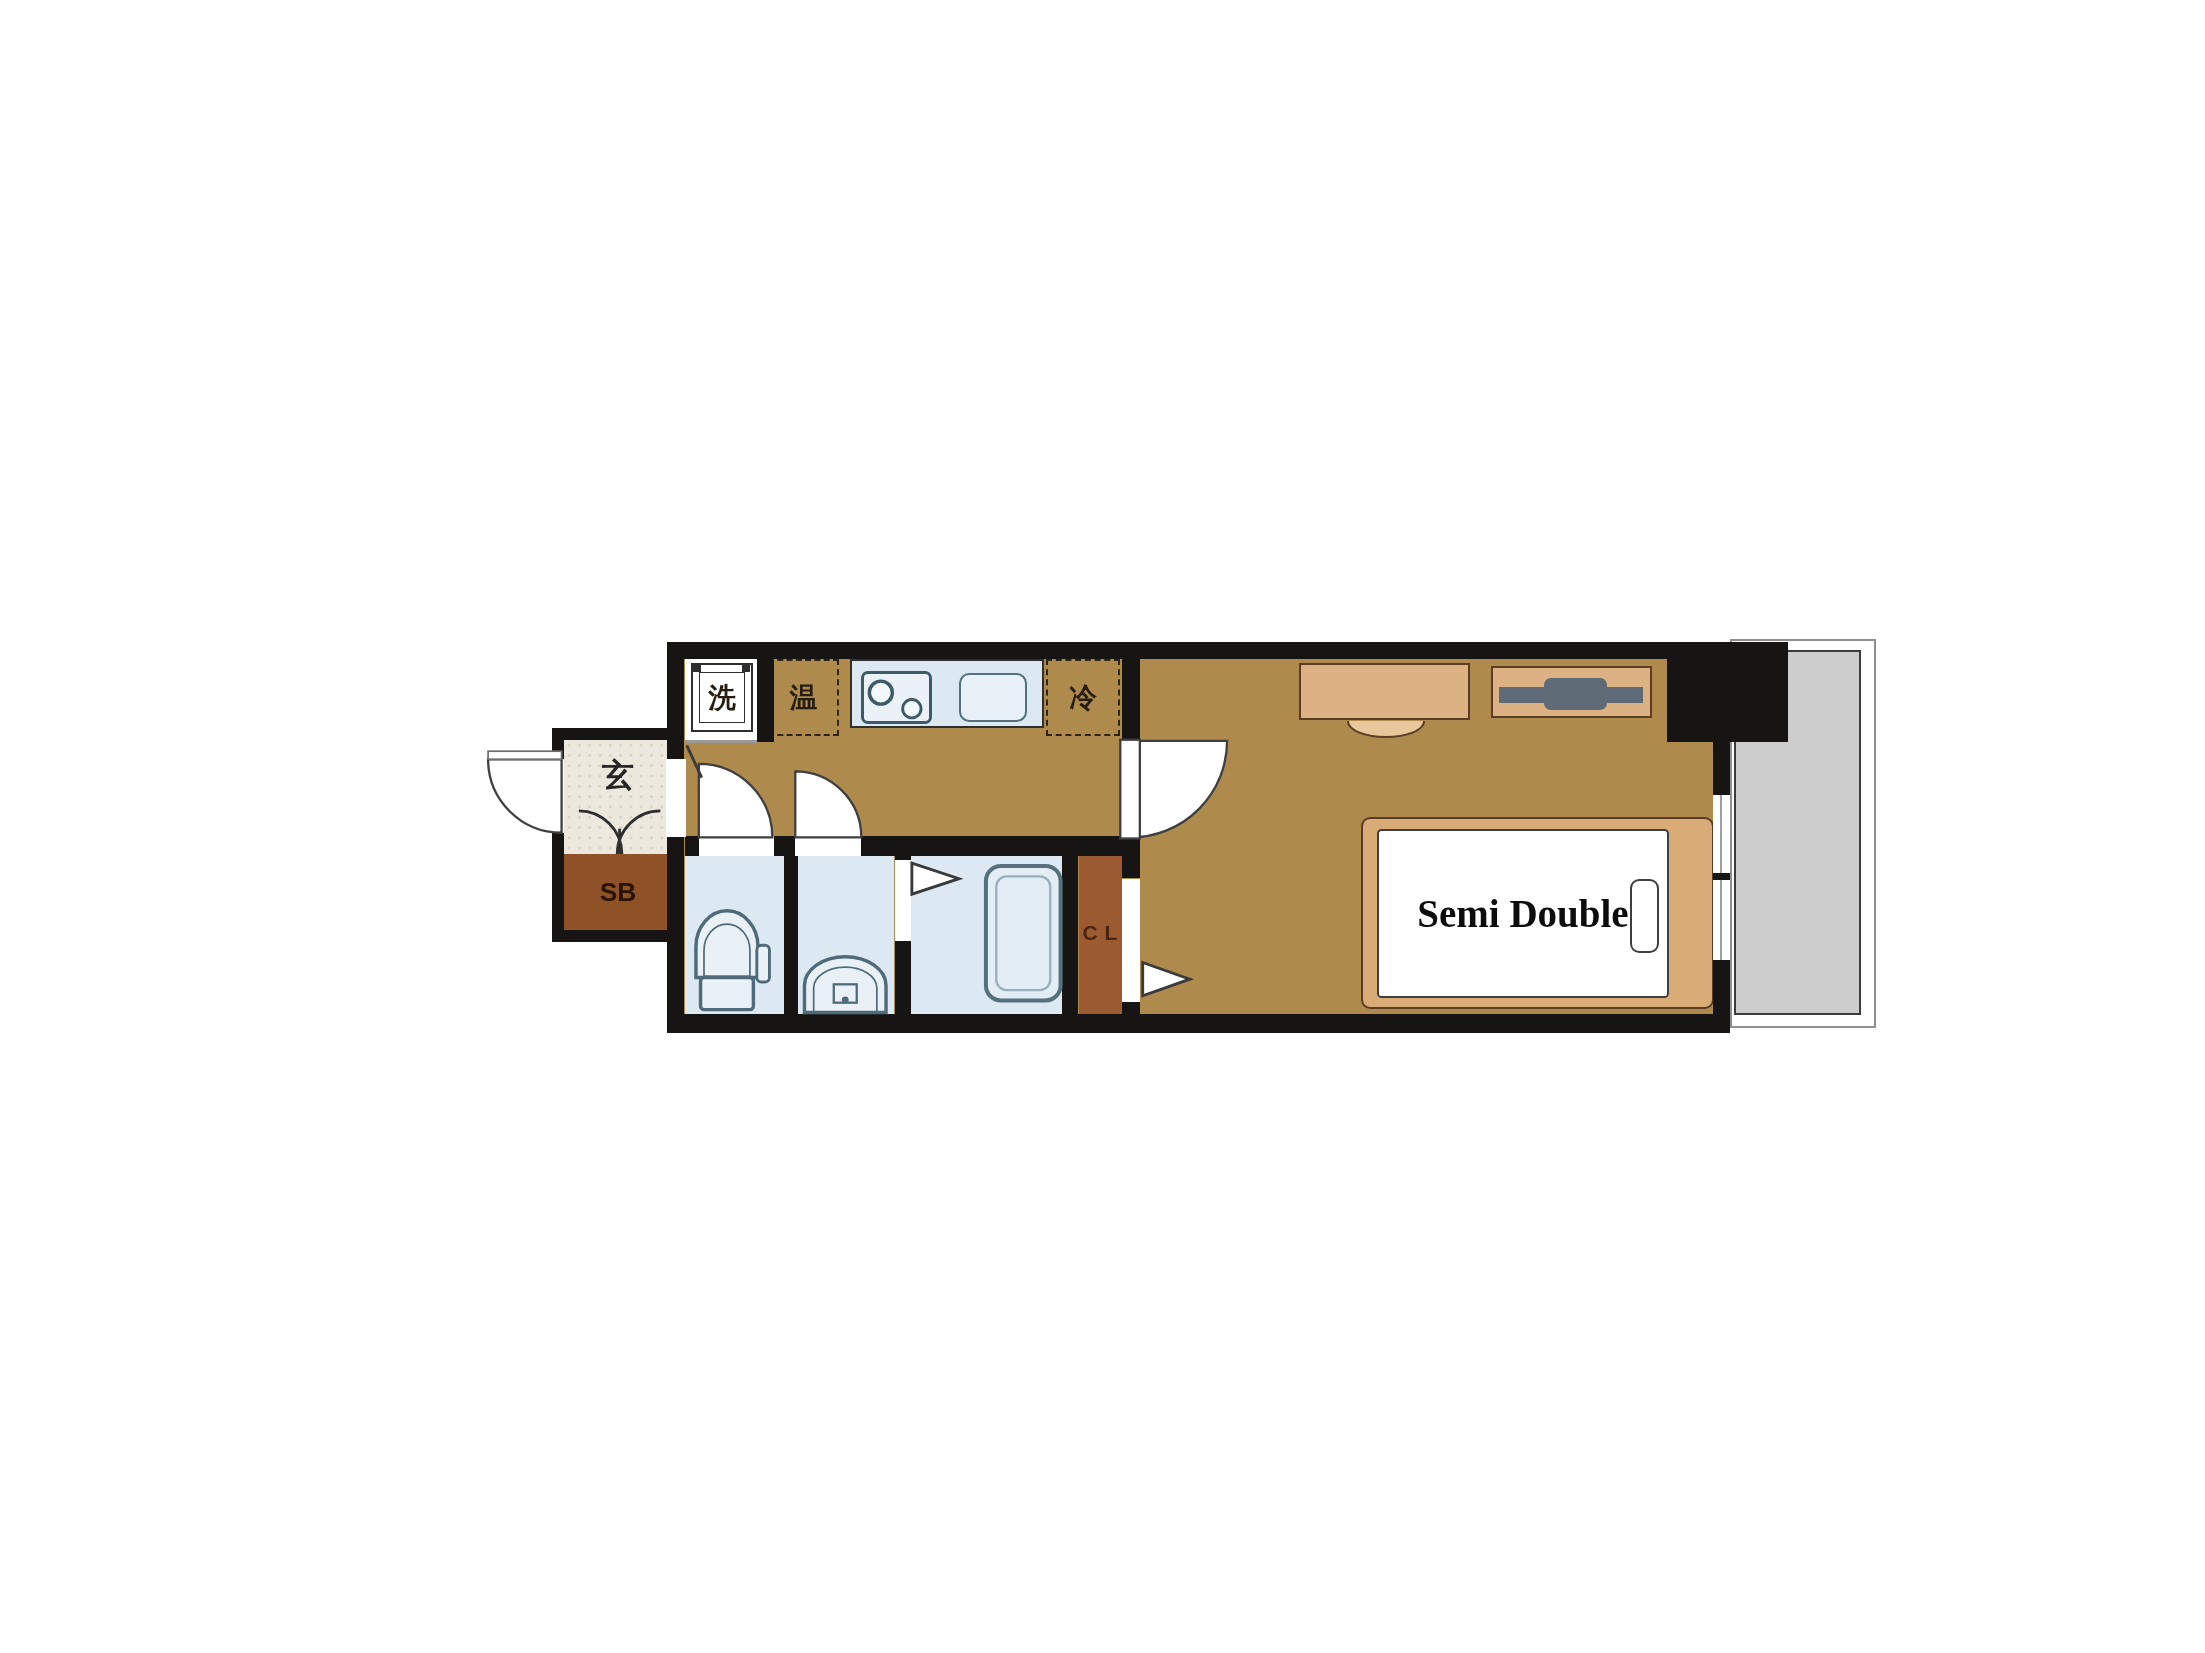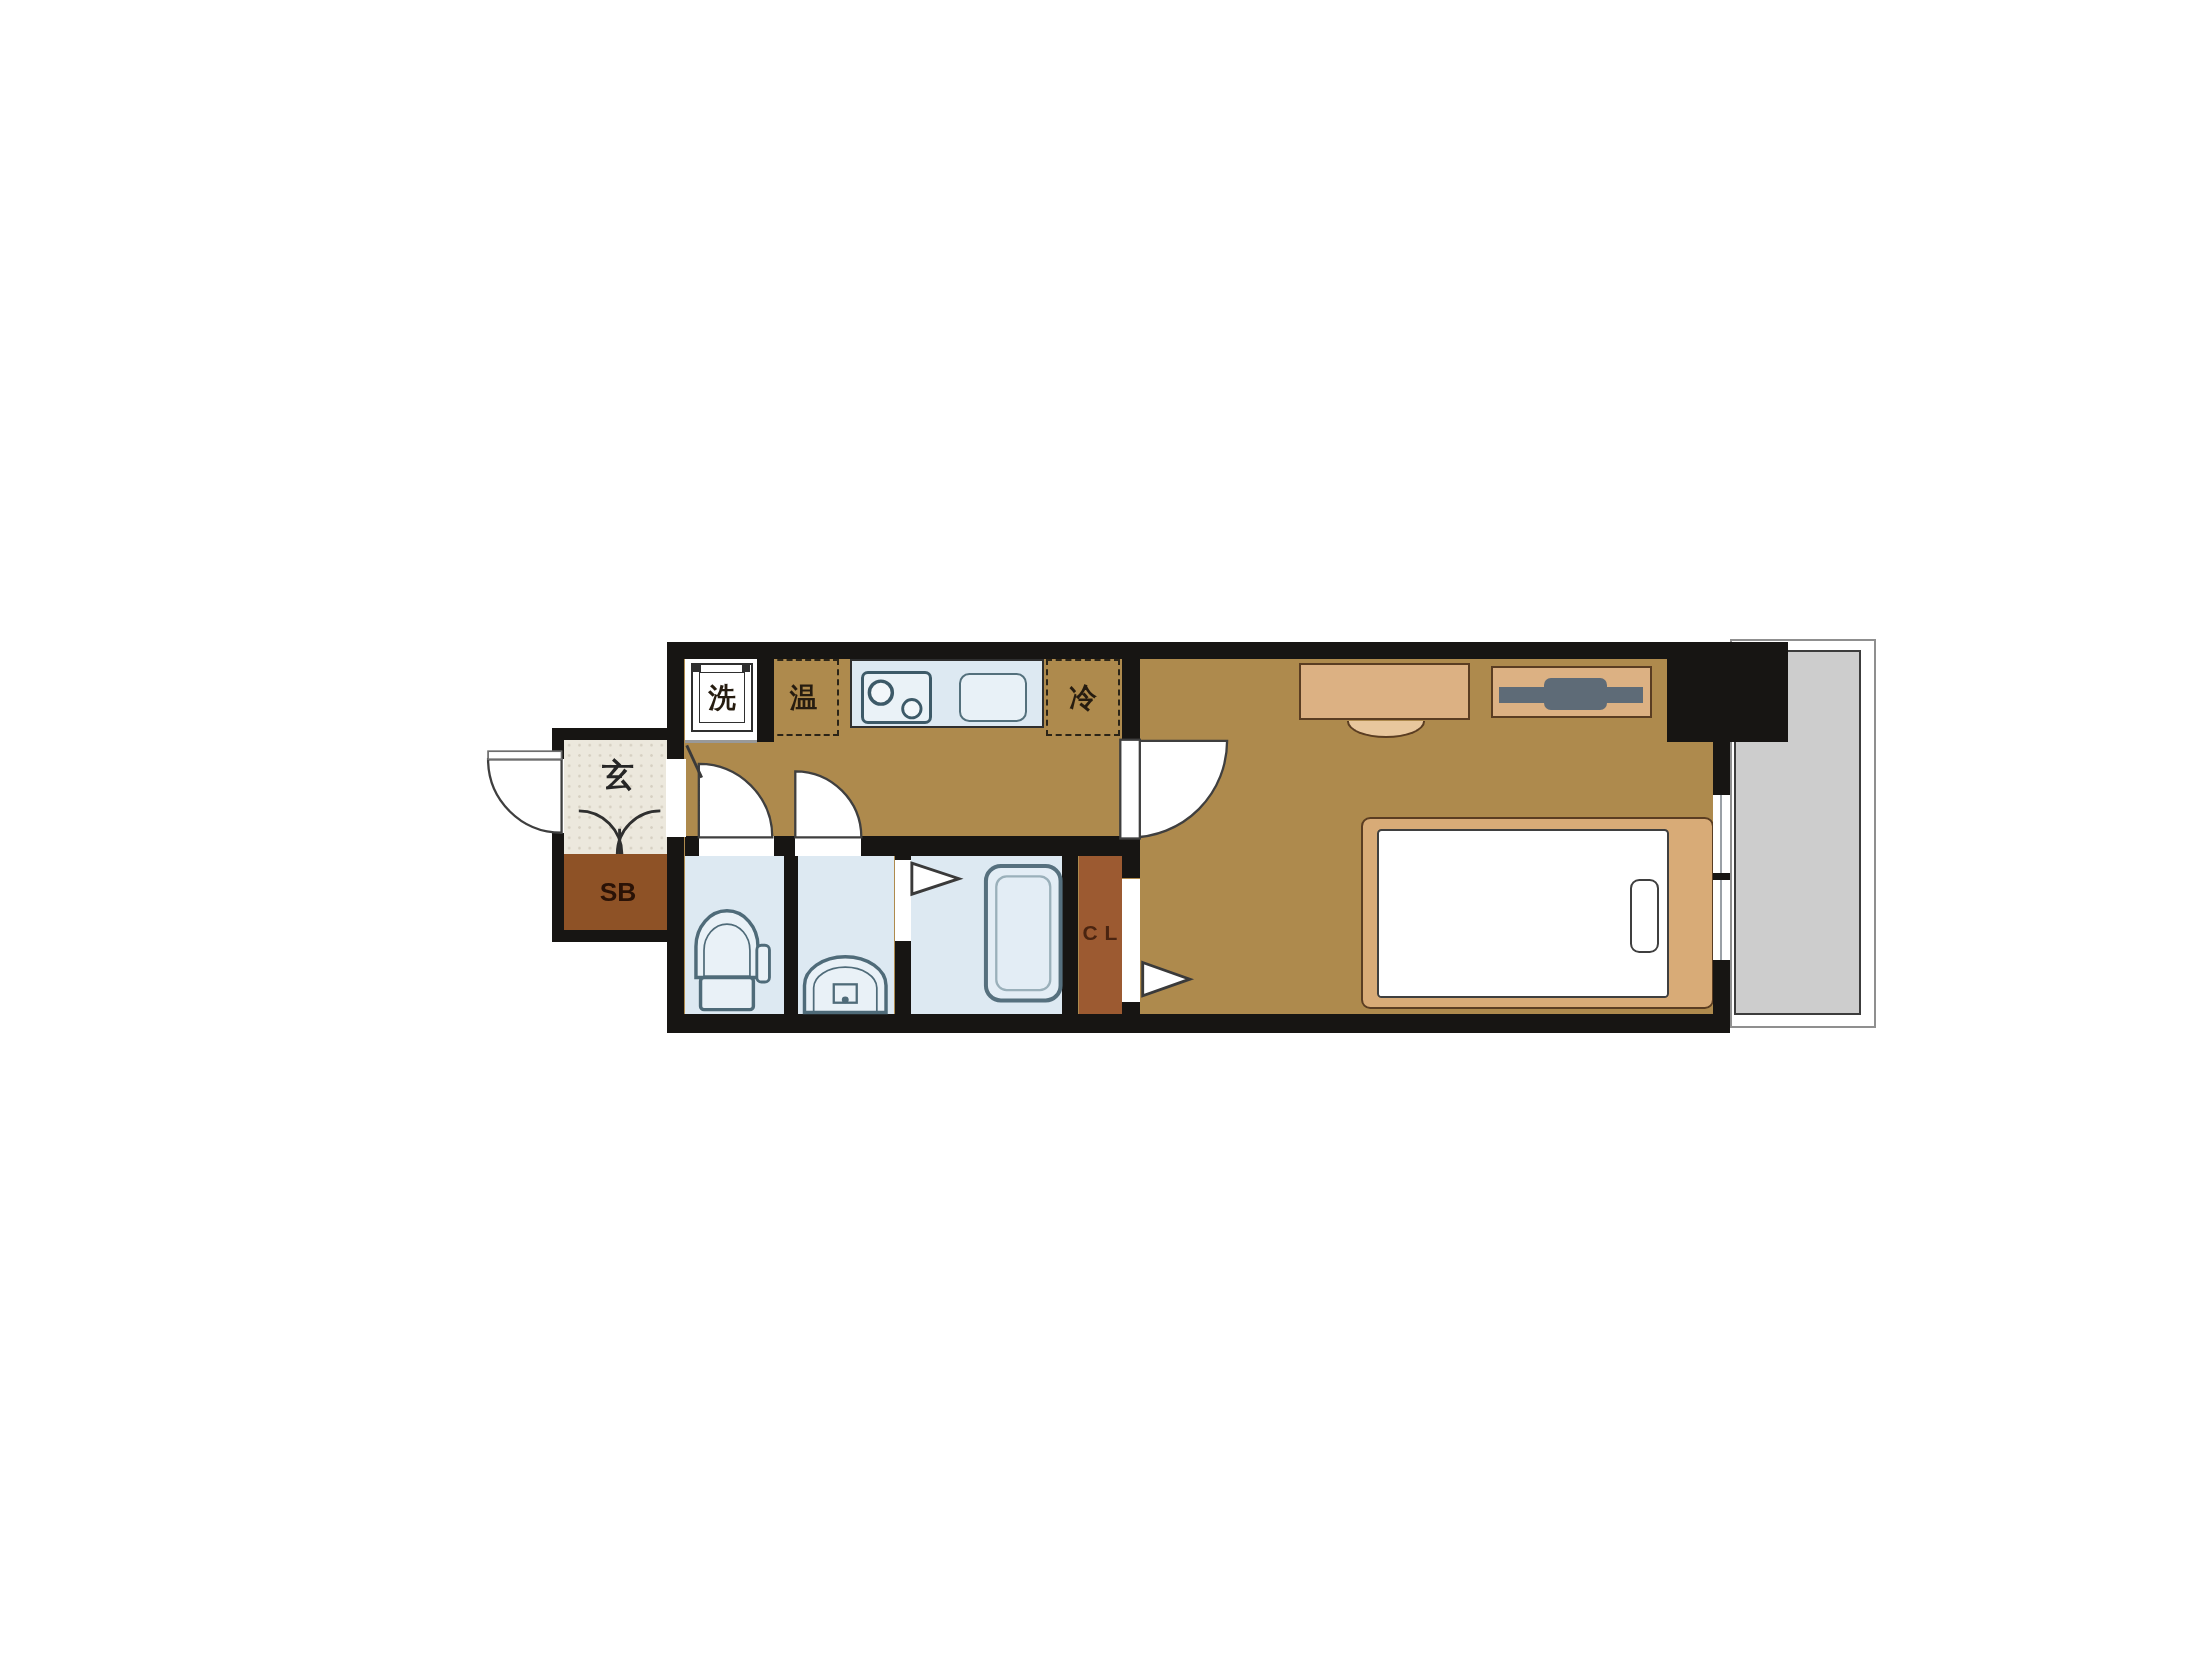--- a/index.html
+++ b/index.html
@@ -109,20 +109,21 @@
   <div class="abs lbl kanji" style="left:691px;top:663px;width:62px;height:69px;">洗</div>
 
   <div class="abs furn" style="left:1299px;top:663px;width:171px;height:57px;background:#dcb183;"></div>
   <div class="abs chair" style="left:1347px;top:721px;width:78px;height:17px;"></div>
   <div class="abs furn" style="left:1491px;top:666px;width:161px;height:52px;background:#dcb183;"></div>
   <div class="abs tv" style="left:1499px;top:687px;width:144px;height:16px;"></div>
   <div class="abs tv" style="left:1544px;top:678px;width:63px;height:32px;border-radius:6.9px;"></div>
   <div class="abs furn" style="left:1361px;top:817px;width:353px;height:192px;border-radius:9.2px;"></div>
   <div class="abs mattress" style="left:1377px;top:829px;width:292px;height:169px;"></div>
   <div class="abs pillow" style="left:1630px;top:879px;width:29px;height:74px;"></div>
+  <div class="abs lbl bed-label" style="left:1377px;top:829px;width:292px;height:169px;">Semi Double</div>
 
   <svg class="overlay" width="2205" height="1654" viewBox="0 0 3840 2880">
 
     <path d="M978 1322 L850 1322 A128 128 0 0 0 978 1450 Z" fill="#ffffff" stroke="#3f3f3f" stroke-width="4"></path>
     <rect x="850" y="1308" width="128" height="14" fill="#ffffff" stroke="#6e6e6e" stroke-width="3"></rect>
 
     <g fill="none" stroke="#2f2f2f" stroke-width="5">
       <path d="M1008 1412 A75 75 0 0 1 1083 1487"></path>
       <path d="M1150 1412 A75 75 0 0 0 1075 1487"></path>
       <line x1="1079" y1="1443" x2="1079" y2="1487"></line>

